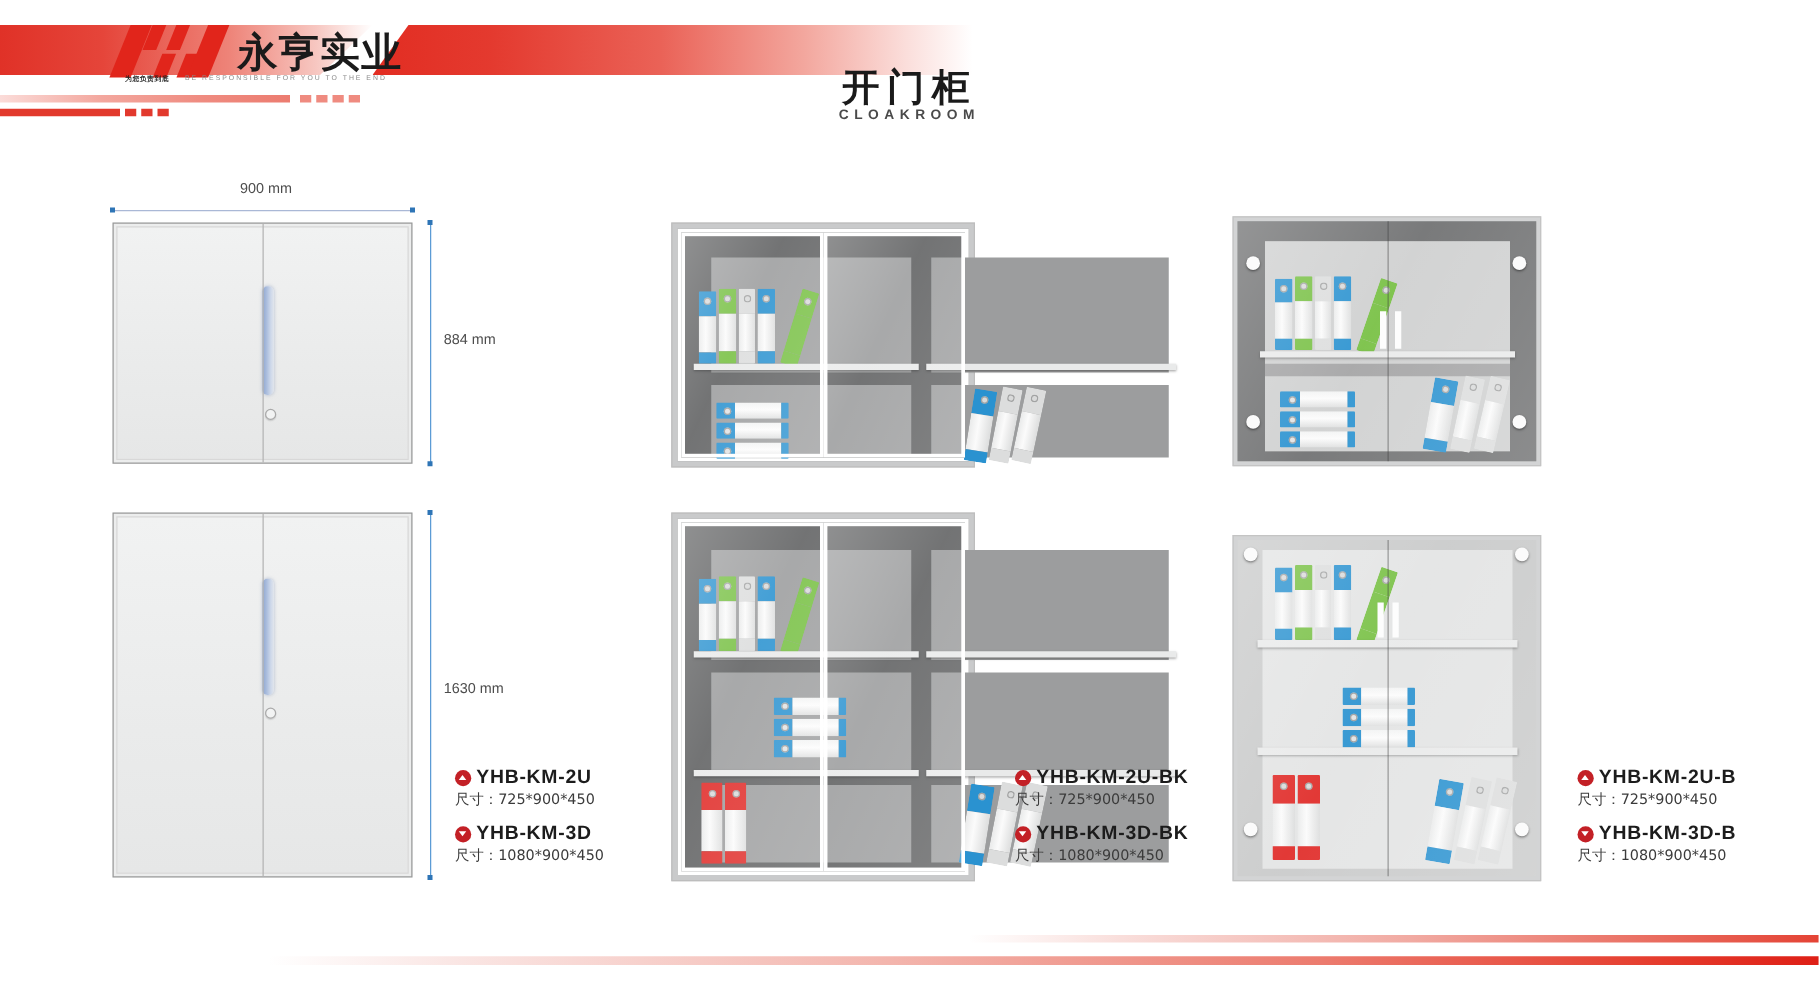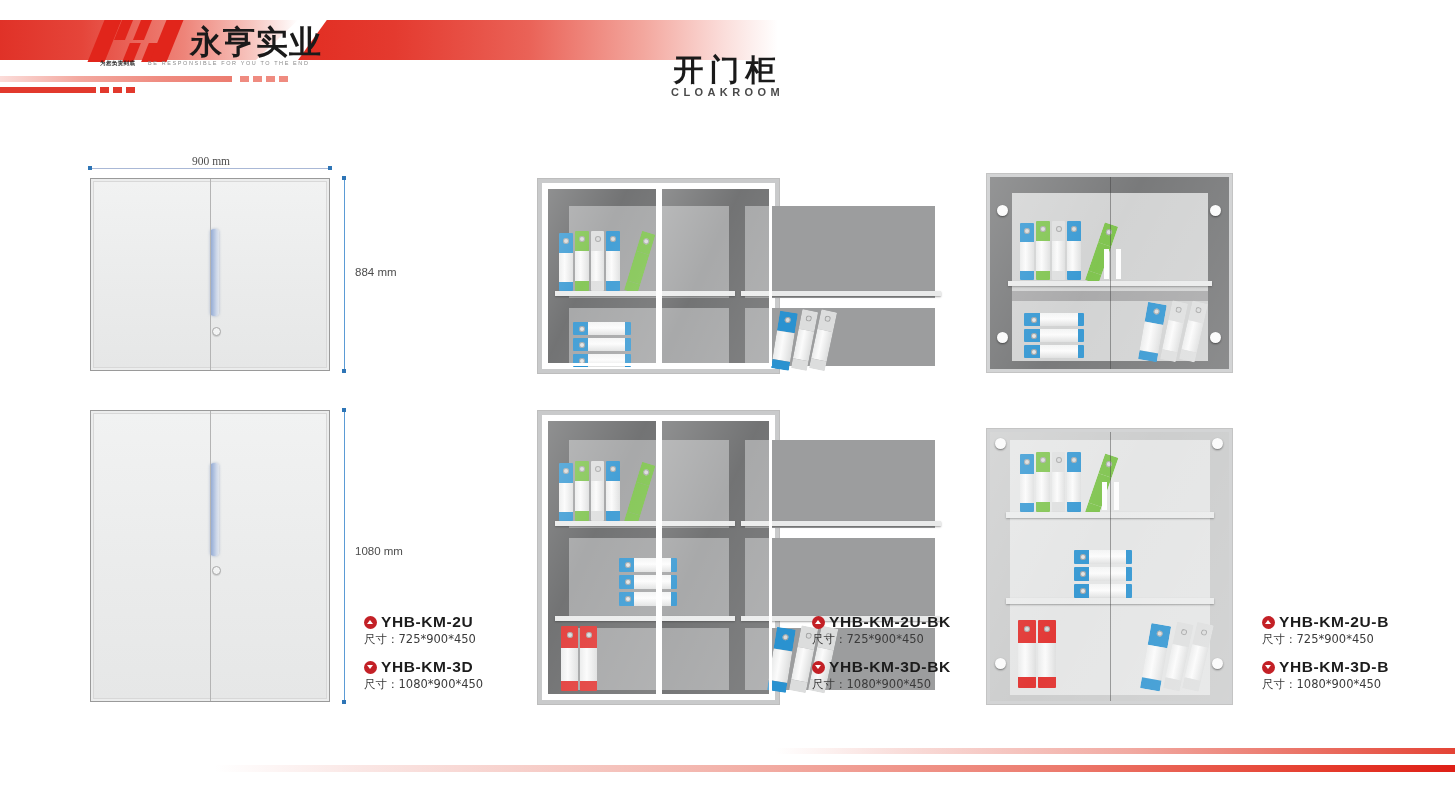--- a/index.html
+++ b/index.html
@@ -219,31 +219,31 @@
 
   <div class="hdr-stripe-b"></div>
   <div class="sq sq-b" style="left:100px;top:87px;width:9px;"></div>
   <div class="sq sq-b" style="left:113px;top:87px;width:9px;"></div>
   <div class="sq sq-b" style="left:126px;top:87px;width:9px;"></div>
 </div>
 
 <div class="title-cn">开门柜</div>
 <div class="title-en">CLOAKROOM</div>
 
-<div class="dim-lbl" style="left:192px;top:155px;font-family:Liberation Serif, serif;">900 mm</div>
+<div class="dim-lbl" style="left:192px;top:145px;">900 mm</div>
 <div class="dim-h" style="left:90px;top:168px;width:240px;"></div>
 <div class="dim-cap" style="left:88px;top:166px;"></div>
 <div class="dim-cap" style="left:328px;top:166px;"></div>
 
 <div class="dim-lbl" style="left:355px;top:266px;">884 mm</div>
 <div class="dim-v" style="left:344px;top:178px;height:193px;"></div>
 <div class="dim-cap" style="left:342px;top:176px;"></div>
 <div class="dim-cap" style="left:342px;top:369px;"></div>
 
-<div class="dim-lbl" style="left:355px;top:545px;">1080 mm</div>
+<div class="dim-lbl" style="left:355px;top:545px;">1630 mm</div>
 <div class="dim-v" style="left:344px;top:410px;height:292px;"></div>
 <div class="dim-cap" style="left:342px;top:408px;"></div>
 <div class="dim-cap" style="left:342px;top:700px;"></div>
 
 <div class="cab-closed" style="left:90px;top:178px;width:240px;height:193px;">
   <div class="cc-inner"></div>
   <div class="cc-handle" style="left:119px;top:50px;height:87px;"></div>
   <div class="cc-lock" style="left:121px;top:148px;"></div>
 </div>
 

